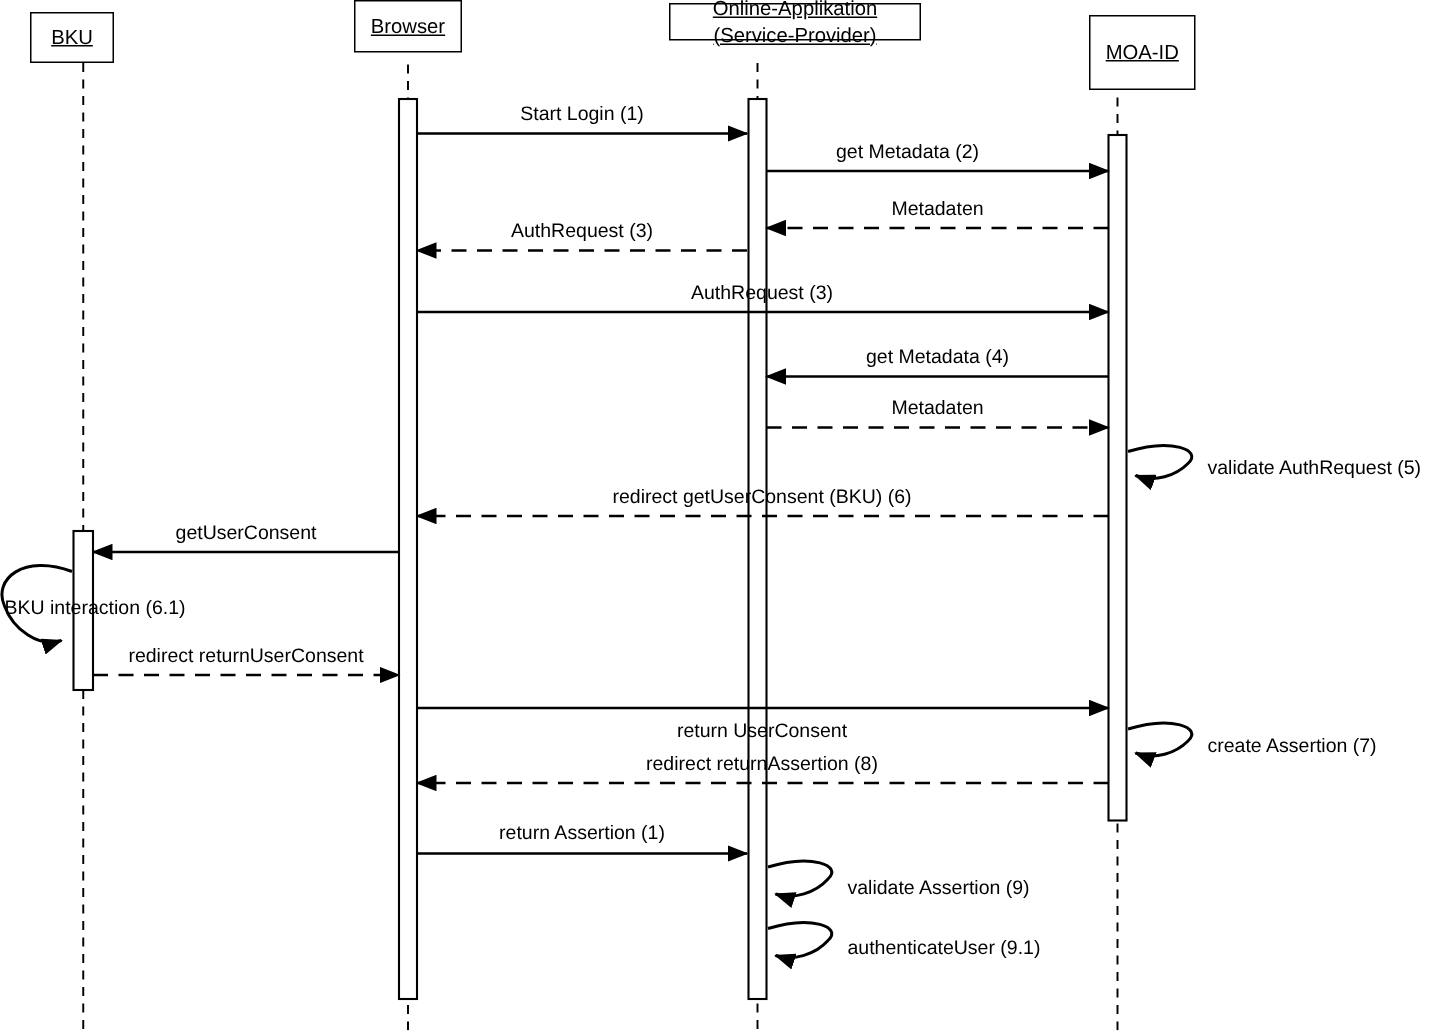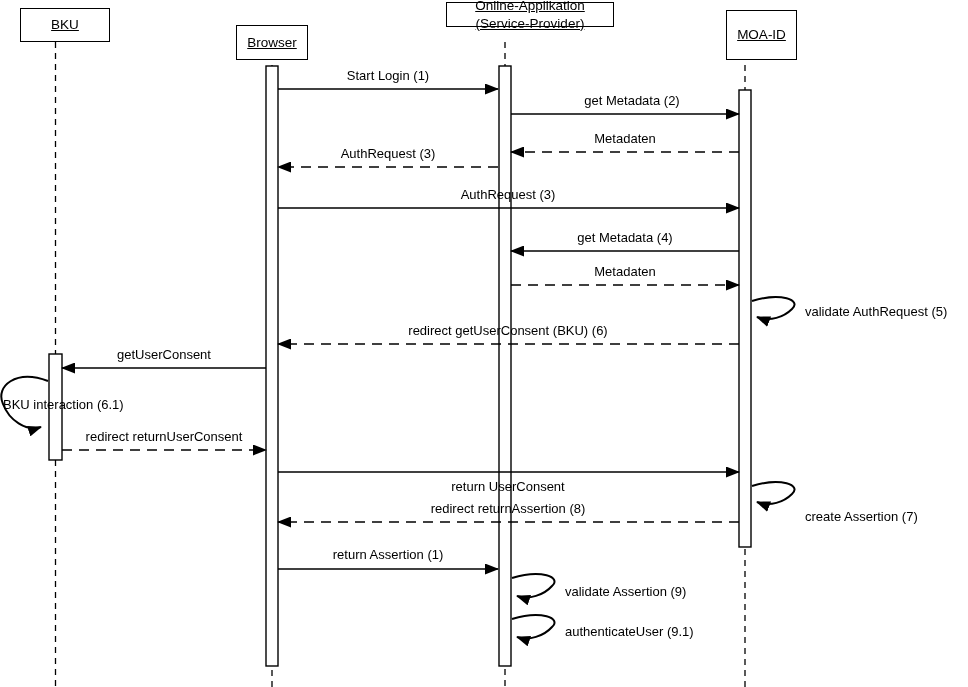--- a/index.html
+++ b/index.html
@@ -84,45 +84,45 @@
 
     <g stroke="#000000" stroke-width="2" fill="none">
       <path d="M 752,301 C 781,292 802,300 792,309 C 784,317 770,322 757,317" marker-end="url(#arrow)"></path>
       <path d="M 48,381 C 16,369 -5,386 3,404 C 9,420 26,432 41,427" marker-end="url(#arrow)"></path>
       <path d="M 752,486 C 781,477 802,485 792,494 C 784,502 770,507 757,502" marker-end="url(#arrow)"></path>
       <path d="M 512,578 C 541,569 562,577 552,586 C 544,595 529,600 517,596" marker-end="url(#arrow)"></path>
       <path d="M 512,619 C 541,610 562,618 552,627 C 544,636 529,641 517,637" marker-end="url(#arrow)"></path>
     </g>
   </svg>
 
-  <div class="actor-box" style="left:20px;  top:8px;  width:90px;  height:34px;">
+  <div class="actor-box" style="left:20px;  top:8px;  width:56px;  height:34px;">
     <span>BKU</span>
   </div>
-  <div class="actor-box" style="left:236px; top:25px;  width:72px;  height:35px;">
+  <div class="actor-box" style="left:236px; top:0;  width:72px;  height:35px;">
     <span>Browser</span>
   </div>
   <div class="actor-box" style="left:446px; top:2px;  width:168px; height:25px;">
     <span>Online-Applikation (Service-Provider)</span>
   </div>
   <div class="actor-box" style="left:726px; top:10px; width:71px;  height:50px;">
     <span>MOA-ID</span>
   </div>
 
   <div class="msg-label centered" style="left:388px; top:68px;">Start Login (1)</div>
-  <div class="msg-label centered" style="left:632px; top:93px;">get Metadata (2)</div>
+  <div class="msg-label centered" style="left:605px; top:93px;">get Metadata (2)</div>
   <div class="msg-label centered" style="left:625px; top:131px;">Metadaten</div>
   <div class="msg-label centered" style="left:388px; top:146px;">AuthRequest (3)</div>
   <div class="msg-label centered" style="left:508px; top:187px;">AuthRequest (3)</div>
   <div class="msg-label centered" style="left:625px; top:230px;">get Metadata (4)</div>
   <div class="msg-label centered" style="left:625px; top:264px;">Metadaten</div>
   <div class="msg-label" style="left:805px; top:304px;">validate AuthRequest (5)</div>
   <div class="msg-label centered" style="left:508px; top:323px;">redirect getUserConsent (BKU) (6)</div>
   <div class="msg-label centered" style="left:164px; top:347px;">getUserConsent</div>
   <div class="msg-label" style="left:3px; top:397px;">BKU interaction (6.1)</div>
   <div class="msg-label centered" style="left:164px; top:429px;">redirect returnUserConsent</div>
   <div class="msg-label centered" style="left:508px; top:451px;margin-top:28px;">return UserConsent</div>
-  <div class="msg-label" style="left:805px; top:489px;margin-top:20px;">create Assertion (7)</div>
+  <div class="msg-label" style="left:805px; top:489px;">create Assertion (7)</div>
   <div class="msg-label centered" style="left:508px; top:501px;text-align:center;">redirect returnAssertion (8)</div>
   <div class="msg-label centered" style="left:388px; top:547px;">return Assertion (1)</div>
   <div class="msg-label" style="left:565px; top:584px;">validate Assertion (9)</div>
   <div class="msg-label" style="left:565px; top:624px;">authenticateUser (9.1)</div>
 
 </div>
 
 </body></html>

